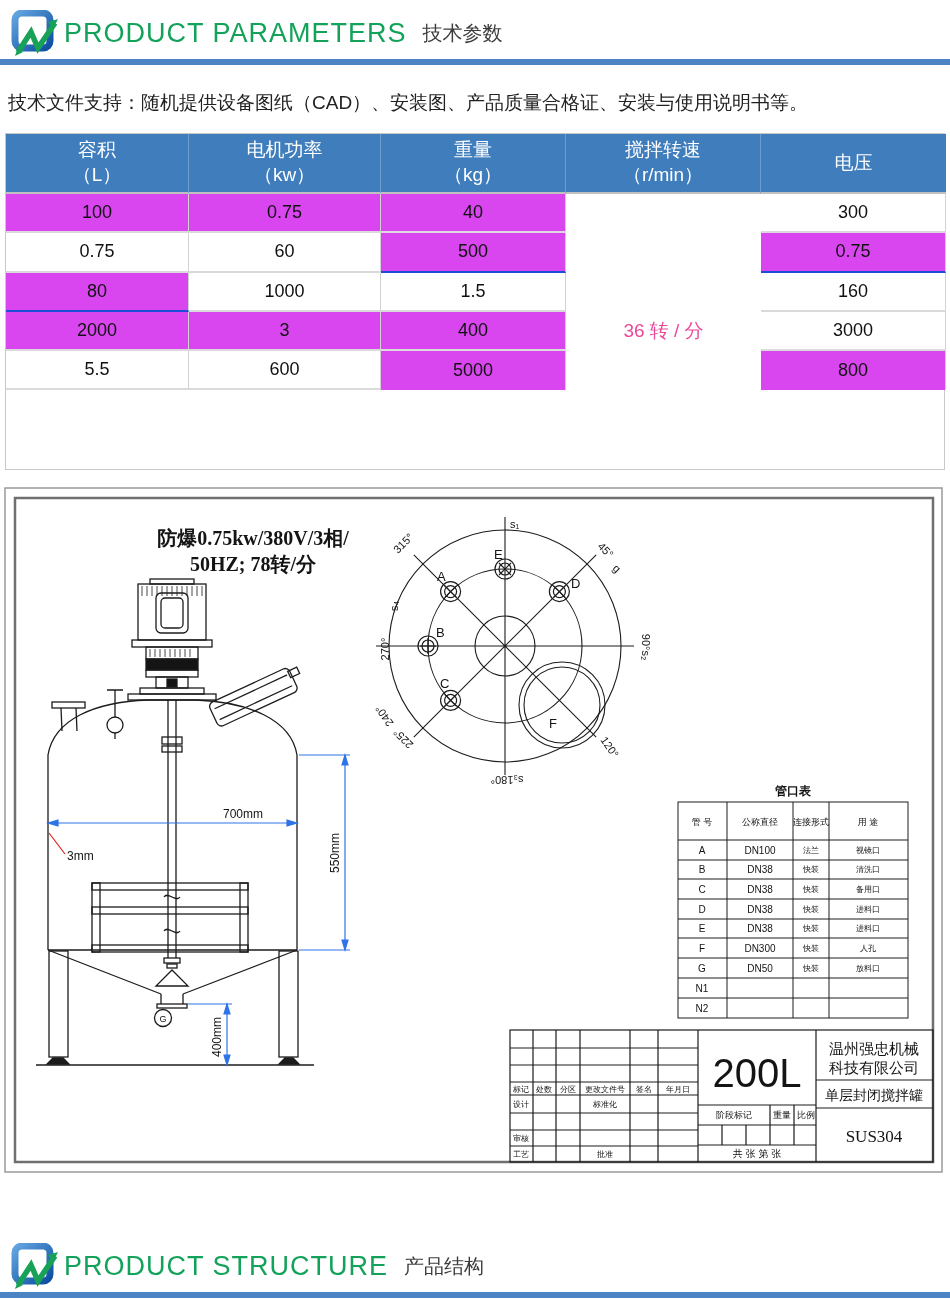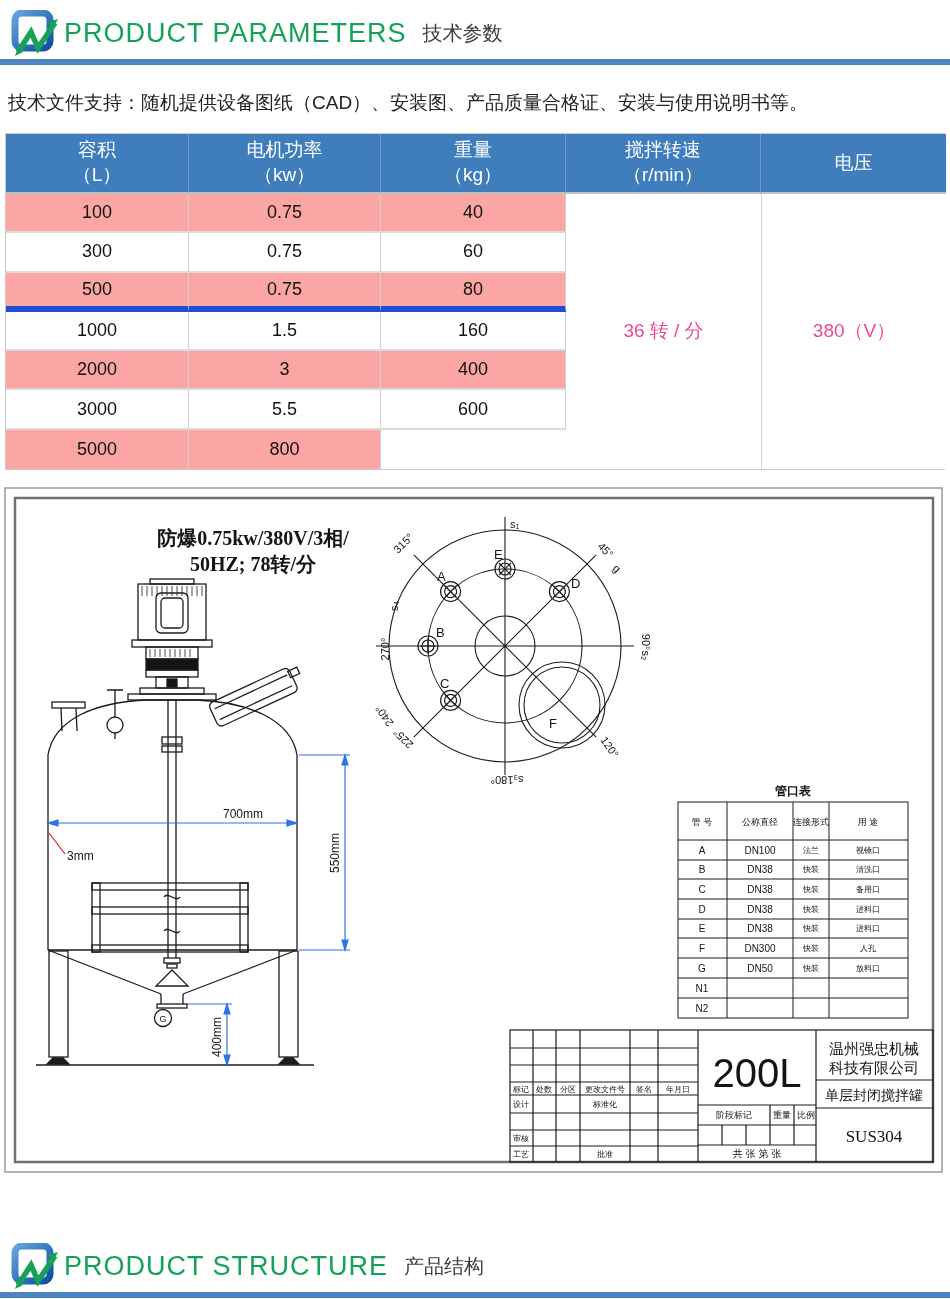--- a/index.html
+++ b/index.html
@@ -20,23 +20,23 @@
     display:grid;grid-template-columns:183px 192px 185px 195px 185px;
     grid-template-rows:60px repeat(7,1fr);
     border:1px solid #c9c9c9;box-sizing:border-box;
   }
   .th{background:#3f7dbc;color:#fff;display:flex;flex-direction:column;align-items:center;justify-content:center;
       font-size:19px;line-height:1.3;border-bottom:2px solid #c0c0c0;}
   .th.sep{border-right:1px solid #6f9cc9;}
   .td{display:flex;align-items:center;justify-content:center;font-size:18px;color:#111;
       border-bottom:2px solid #dadada;}
   .td.sep{border-right:1px solid #d2d2d2;}
-  .td.dark{border-bottom:6px solid #1d4ed8;}
+  .td.dark{border-bottom:2px solid #1d4ed8;}
   .td.last{border-bottom:none;}
-  .bg-a{background:#fca5a5;} .bg-b{background:#ffffff;}
+  .bg-a{background:#d946ef;} .bg-b{background:#ffffff;}
   .merged{display:flex;align-items:center;justify-content:center;font-size:19px;color:#ec4899;background:#fff;}
   .merged.bl{border-left:1px solid #d2d2d2;}
   
   .drawing{position:absolute;left:0;top:487px;width:824px;height:700px;}
   svg text{fill:#141414;}
 </style>
 </head>
 <body>
 
 <div class="sec-header" style="top:8px;">
@@ -80,21 +80,20 @@
   </div>
   <div class="th">
     <span>电压</span>
   </div>
 
   <div class="td sep bg-a">100</div>
   <div class="td sep bg-a">0.75</div>
   <div class="td sep bg-a">40</div>
 
   <div class="merged" style="grid-area:2/4/9/5;">36 转 / 分</div>
-  <div class="merged bl" style="grid-area:2/5/9/6;">380（V）</div>
 
   <div class="td sep bg-b">300</div>
   <div class="td sep bg-b">0.75</div>
   <div class="td sep bg-b">60</div>
 
   <div class="td sep bg-a dark">500</div>
   <div class="td sep bg-a dark">0.75</div>
   <div class="td sep bg-a dark">80</div>
 
   <div class="td sep bg-b">1000</div>

